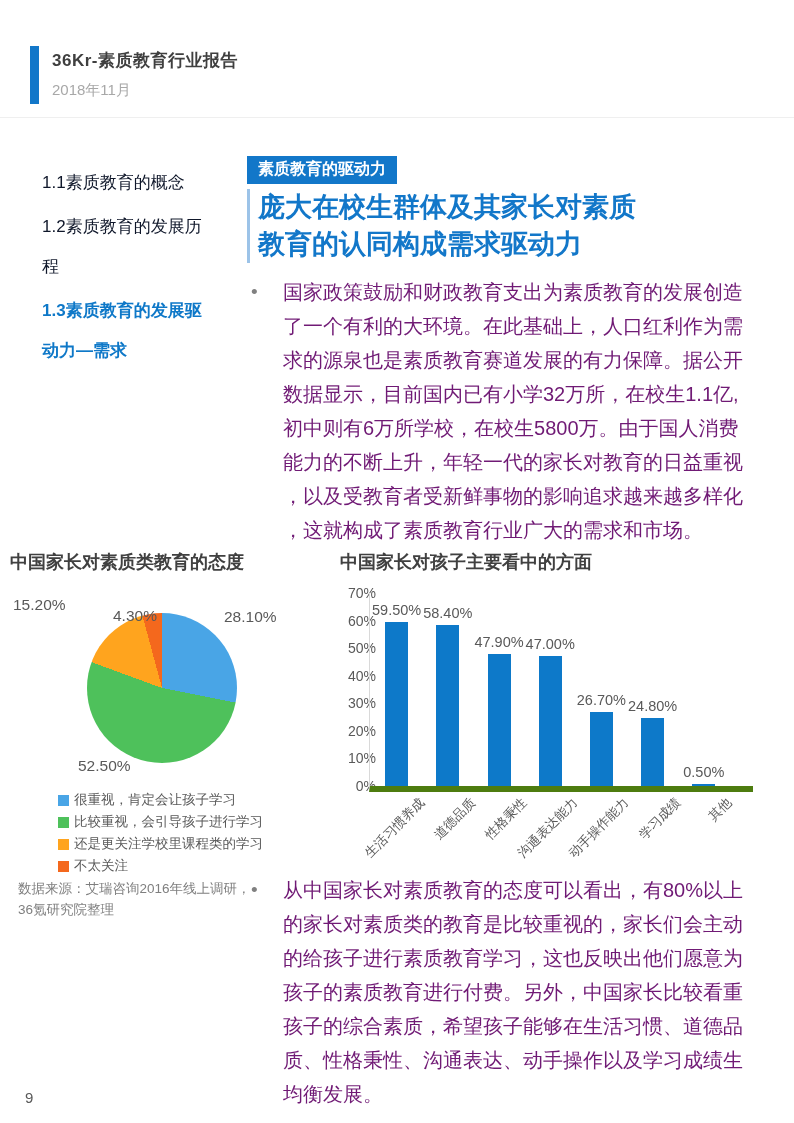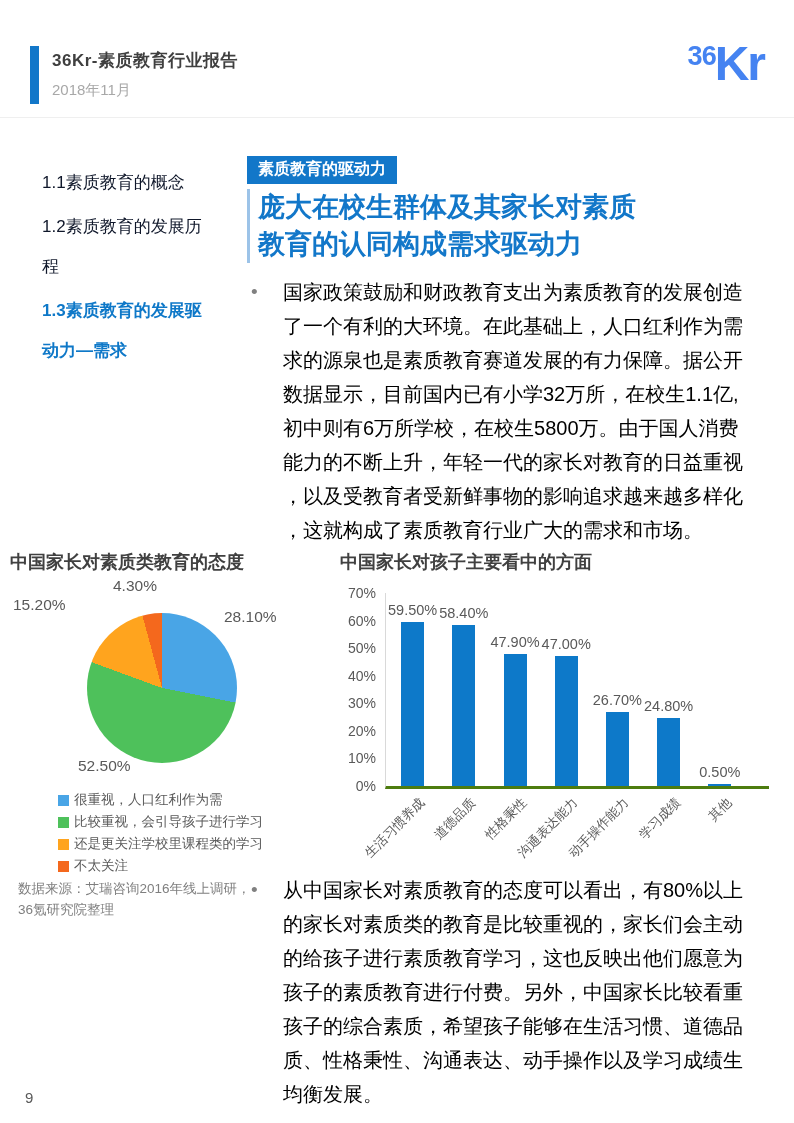--- a/index.html
+++ b/index.html
@@ -22,64 +22,63 @@
 
   
   .badge{position:absolute;left:247px;top:156px;background:#1277c9;color:#fff;
          font-size:16px;font-weight:bold;padding:3px 11px 4px;}
   .doc-title{position:absolute;left:247px;top:189px;border-left:3px solid #9cc3e8;padding-left:8px;
          font-size:27px;line-height:37px;font-weight:bold;color:#1277c9;white-space:pre-line;}
 
   .bullet{position:absolute;font-size:19px;color:#808080;}
   .b1{left:251px;top:281px;}
   .b2{left:251px;top:879px;}
-  .para{position:absolute;left:283px;width:505px;font-size:20px;line-height:34px;color:#000000;
+  .para{position:absolute;left:283px;width:505px;font-size:20px;line-height:34px;color:#701a75;
         white-space:pre-line;text-align:justify;}
   .p1{top:275px;}
   .p2{top:873px;}
 
   
   .chart-title{position:absolute;font-size:18px;font-weight:bold;color:#404040;text-align:left;}
   .pie-title{left:10px;top:550px;width:300px;}
   .bar-title{left:340px;top:550px;width:412px;}
 
   
   .pie{position:absolute;left:87px;top:613px;width:150px;height:150px;border-radius:50%;}
   .pie-label{position:absolute;font-size:15.5px;color:#595959;}
-  .pl0{left:224px;top:608px;} .pl1{left:78px;top:757px;} .pl2{left:13px;top:596px;} .pl3{left:113px;top:577px;}
+  .pl0{left:224px;top:608px;} .pl1{left:78px;top:757px;} .pl2{left:13px;top:596px;} .pl3{left:113px;top:607px;}
   .legend{position:absolute;left:58px;top:789px;}
   .legend-row{display:flex;align-items:center;height:22px;font-size:13.5px;color:#595959;}
   .swatch{width:11px;height:11px;margin-right:5px;flex:0 0 auto;}
   .source{position:absolute;left:18px;top:878px;width:242px;font-size:13.5px;line-height:21px;
           color:#7f7f7f;white-space:pre-line;}
 
   
   .yticks{position:absolute;left:320px;top:585px;width:56px;height:209px;display:flex;
           flex-direction:column;justify-content:space-between;align-items:flex-end;}
   .ytick{height:16px;line-height:16px;font-size:14px;color:#595959;}
-  .plot{position:absolute;left:385px;top:593px;width:383px;height:193px;
-        border-left:1px solid #d9d9d9;border-bottom:3px solid #4d7c0f;}
+  .plot{position:absolute;left:369px;top:593px;width:383px;height:193px;
+        border-left:1px solid #d9d9d9;border-bottom:6px solid #4d7c0f;}
   .bar{position:absolute;bottom:0;width:23px;}
   .bar-label{position:absolute;width:80px;margin-left:-40px;text-align:center;font-size:14.5px;color:#595959;white-space:nowrap;}
   .cats{position:absolute;left:385px;top:794px;width:383px;height:95px;}
   .cat-wrap{position:absolute;top:0;width:0;height:0;}
   .cat{position:absolute;right:-4px;top:0;white-space:nowrap;font-size:13px;color:#595959;
        transform-origin:100% 0;transform:rotate(-45deg);}
 
   .page-num{position:absolute;left:25px;top:1089px;font-size:15px;color:#595959;}
 </style>
 </head>
 <body>
 
 <div class="page">
 
   <div class="hbar"></div>
   <div class="htitle">36Kr-素质教育行业报告</div>
   <div class="hdate">2018年11月</div>
-  <div class="logo"><span class="l36">36</span><span class="lkr">Kr</span></div>
   <div class="hdivider"></div>
 
   <nav class="sidebar" id="sidebar">
       <div class="nav-item">1.1素质教育的概念</div>
       <div class="nav-item">1.2素质教育的发展历
 程</div>
       <div class="nav-item active">1.3素质教育的发展驱
 动力—需求</div>
     </nav>
 
@@ -99,21 +98,21 @@
 
   <div class="chart-title pie-title">中国家长对素质类教育的态度</div>
   <div class="pie" id="pie" style="background: conic-gradient(rgb(73, 165, 230) 0deg, rgb(73, 165, 230) 101.16deg, rgb(78, 193, 91) 101.16deg, rgb(78, 193, 91) 290.16deg, rgb(255, 164, 30) 290.16deg, rgb(255, 164, 30) 344.88deg, rgb(244, 104, 29) 344.88deg, rgb(244, 104, 29) 360.36deg);"></div>
   <div class="pie-label pl0">28.10%</div>
   <div class="pie-label pl1">52.50%</div>
   <div class="pie-label pl2">15.20%</div>
   <div class="pie-label pl3">4.30%</div>
   <div class="legend" id="legend">
       <div class="legend-row">
         <div class="swatch" style="background: rgb(73, 165, 230);"></div>
-        <span>很重视，人口红利作为需</span>
+        <span>很重视，肯定会让孩子学习</span>
       </div>
       <div class="legend-row">
         <div class="swatch" style="background: rgb(78, 193, 91);"></div>
         <span>比较重视，会引导孩子进行学习</span>
       </div>
       <div class="legend-row">
         <div class="swatch" style="background: rgb(255, 164, 30);"></div>
         <span>还是更关注学校里课程类的学习</span>
       </div>
       <div class="legend-row">

